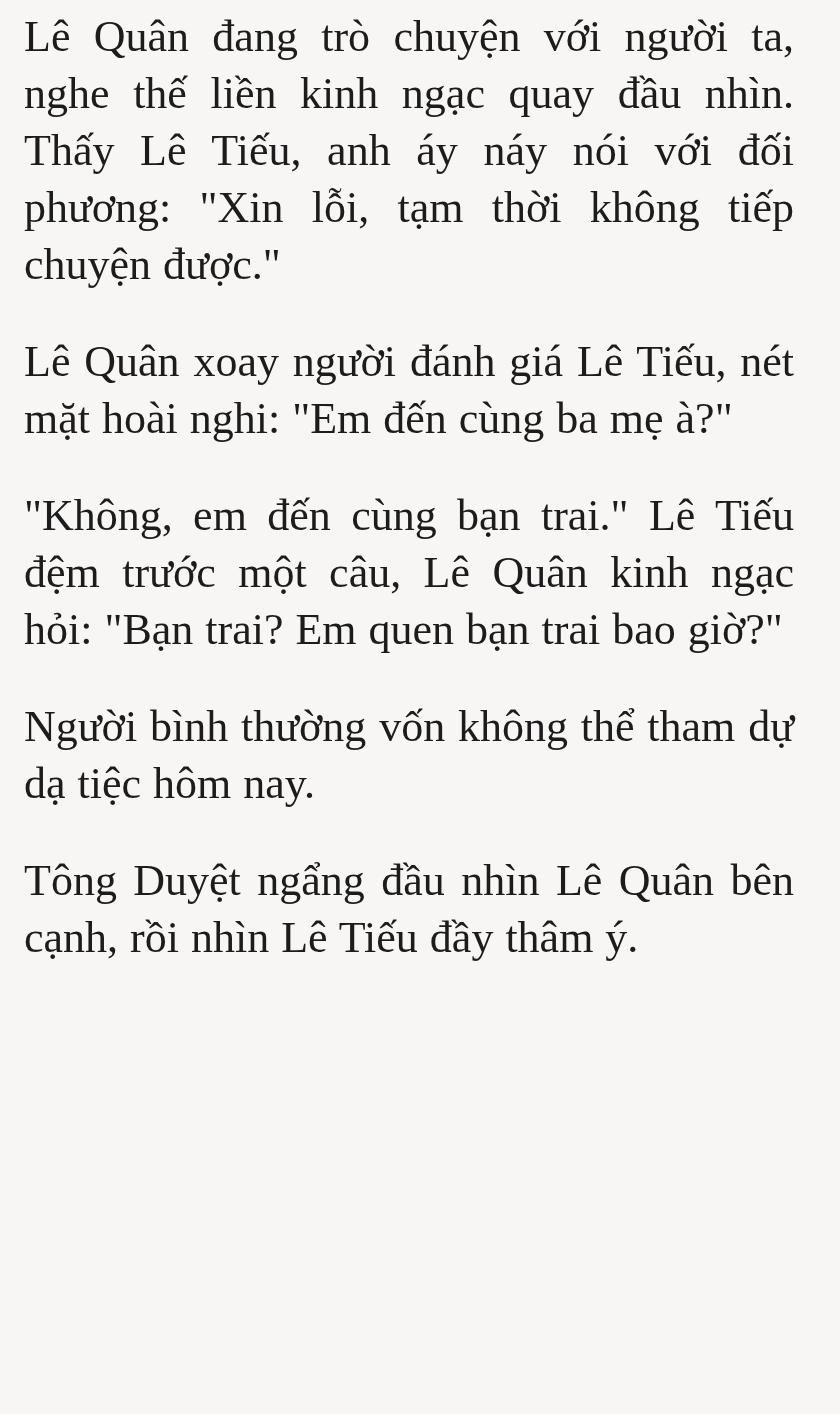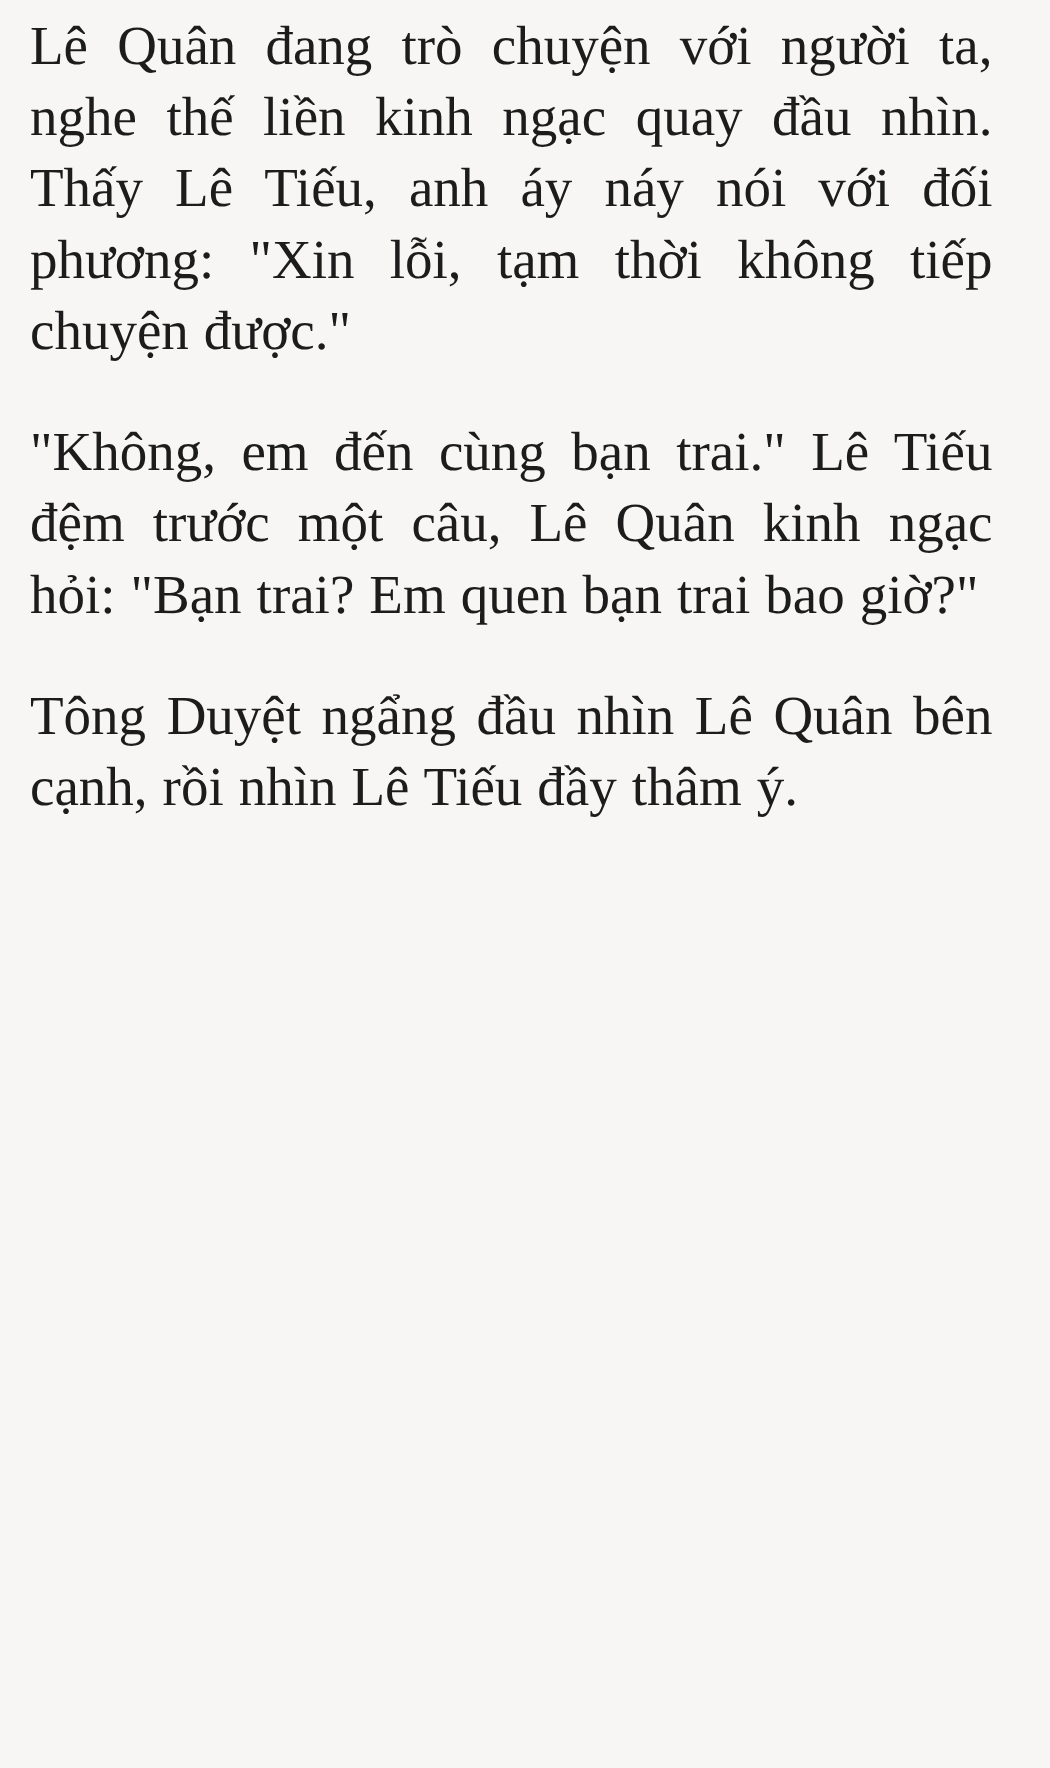--- a/index.html
+++ b/index.html
@@ -32,16 +32,18 @@
   .reader-page p.chapter-paragraph:last-child {
     margin-bottom: 12px;
   }
 </style>
 </head>
 <body style="background: rgb(247, 246, 244);">
 
 <div class="reader-page" style="background: rgb(247, 246, 244); color: rgb(28, 28, 28);">
   <div id="chapter-text">
       <p class="chapter-paragraph">Lê Quân đang trò chuyện với người ta, nghe thế liền kinh ngạc quay đầu nhìn. Thấy Lê Tiếu, anh áy náy nói với đối phương: "Xin lỗi, tạm thời không tiếp chuyện được."</p>
+      <p class="chapter-paragraph">Lê Quân xoay người đánh giá Lê Tiếu, nét mặt hoài nghi: "Em đến cùng ba mẹ à?"</p>
       <p class="chapter-paragraph">"Không, em đến cùng bạn trai." Lê Tiếu đệm trước một câu, Lê Quân kinh ngạc hỏi: "Bạn trai? Em quen bạn trai bao giờ?"</p>
+      <p class="chapter-paragraph">Người bình thường vốn không thể tham dự dạ tiệc hôm nay.</p>
       <p class="chapter-paragraph">Tông Duyệt ngẩng đầu nhìn Lê Quân bên cạnh, rồi nhìn Lê Tiếu đầy thâm ý.</p>
     </div>
 </div>
 
 </body></html>

